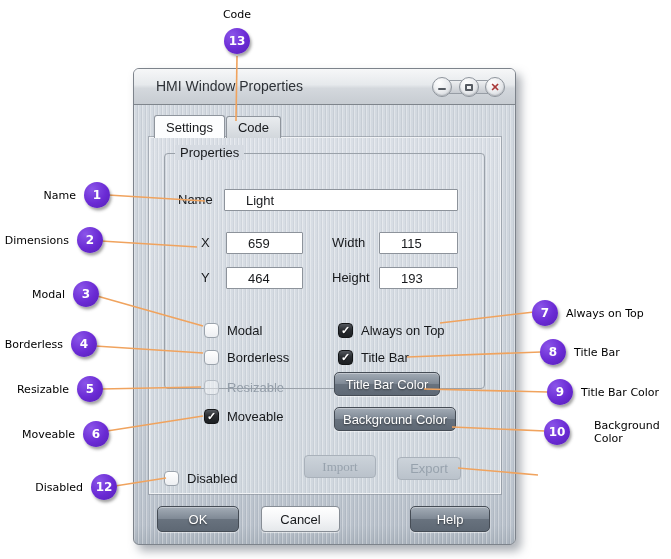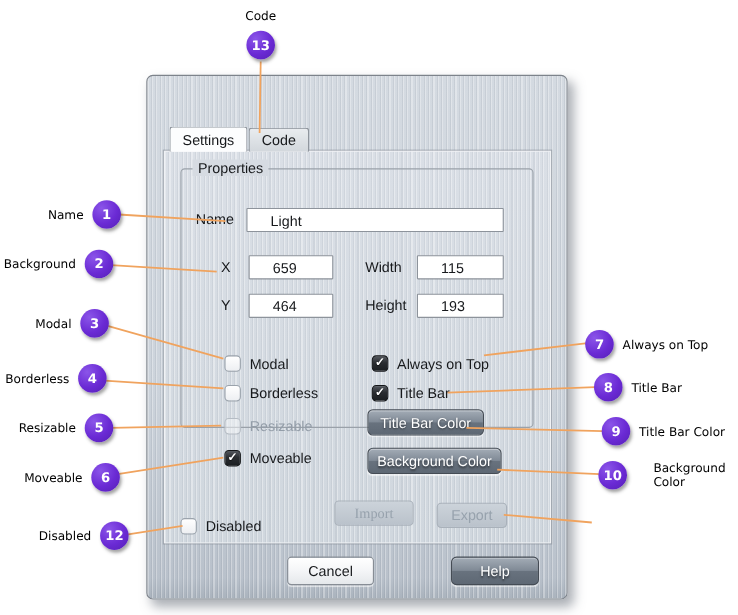--- a/index.html
+++ b/index.html
@@ -121,20 +121,35 @@
     <line class="callout-line" x1="541" y1="352" x2="407" y2="357"></line>
     <line class="callout-line" x1="548" y1="392" x2="424" y2="389"></line>
     <line class="callout-line" x1="545" y1="431" x2="452" y2="427"></line>
     <line class="callout-line" x1="538" y1="475" x2="458" y2="468"></line>
     <line class="callout-line" x1="115" y1="486" x2="166" y2="478"></line>
     <line class="callout-line" x1="237" y1="56" x2="236" y2="121"></line>
   </svg>
 
   <div class="dialog">
 
+    <div class="titlebar">
+      <div class="title-text">HMI Window Properties</div>
+      <div class="winbtns">
+        <div class="pill"></div>
+        <div class="winbtn min">
+          <span class="glyph-min"></span>
+          </div>
+        <div class="winbtn max">
+          <span class="glyph-max"></span>
+          </div>
+        <div class="winbtn cls">
+          <span class="glyph-cls">✕</span>
+          </div>
+      </div>
+    </div>
 
     <div class="tabs">
       <div class="tab selected">Settings</div>
       <div class="tab">Code</div>
     </div>
 
     <div class="panel"></div>
 
     <div class="group">
       <div class="legend">Properties</div>
@@ -188,35 +203,36 @@
       <div class="btn-dark abs" style="left:169px; top:253px; width:122px; height:24px;">Background Color</div>
     </div>
 
     <div class="cbrow" style="left:30px; top:399px; z-index:3;">
       <span class="cb un"></span>
       <span class="cblabel">Disabled</span>
     </div>
     <div class="btn-disabled abs" style="left:170px; top:386px; width:72px; height:23px; z-index:3;font-family:Liberation Serif, serif;">Import</div>
     <div class="btn-disabled abs" style="left:263px; top:388px; width:64px; height:23px; z-index:3;">Export</div>
 
+    <div class="btn-dark abs" style="left:23px; top:437px; width:82px; height:26px;">OK</div>
     <div class="btn-light abs" style="left:127px; top:437px; width:79px; height:26px;">Cancel</div>
     <div class="btn-dark abs" style="left:276px; top:437px; width:80px; height:26px;">Help</div>
   </div>
 
   <div class="callout vert" style="left:211px; top:8px; width:52px;">
     <span>Code</span>
     <span class="badge">13</span>
   </div>
 
   <div class="callout" style="top:182px; right:561px;">
     <span>Name</span>
     <span class="badge">1</span>
   </div>
   <div class="callout" style="top:227px; right:568px;">
-    <span>Background</span>
+    <span>Dimensions</span>
     <span class="badge">2</span>
   </div>
   <div class="callout" style="top:281px; right:572px;">
     <span>Modal</span>
     <span class="badge">3</span>
   </div>
   <div class="callout" style="top:331px; right:574px;">
     <span>Borderless</span>
     <span class="badge">4</span>
   </div>

